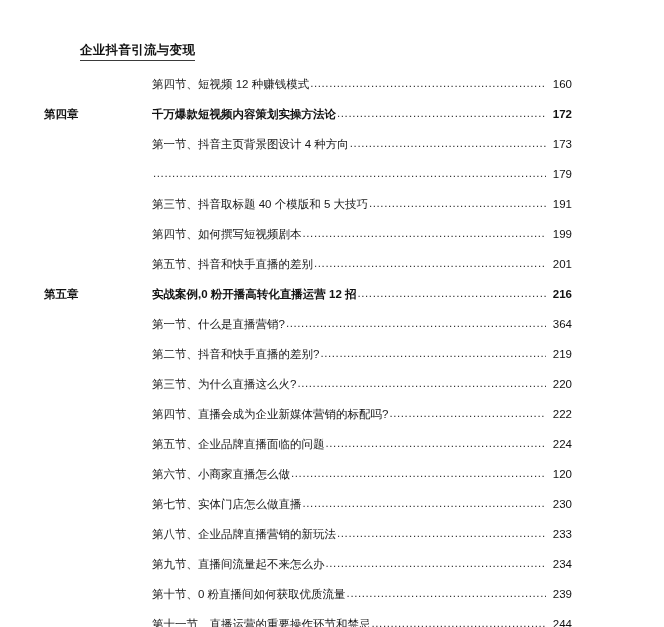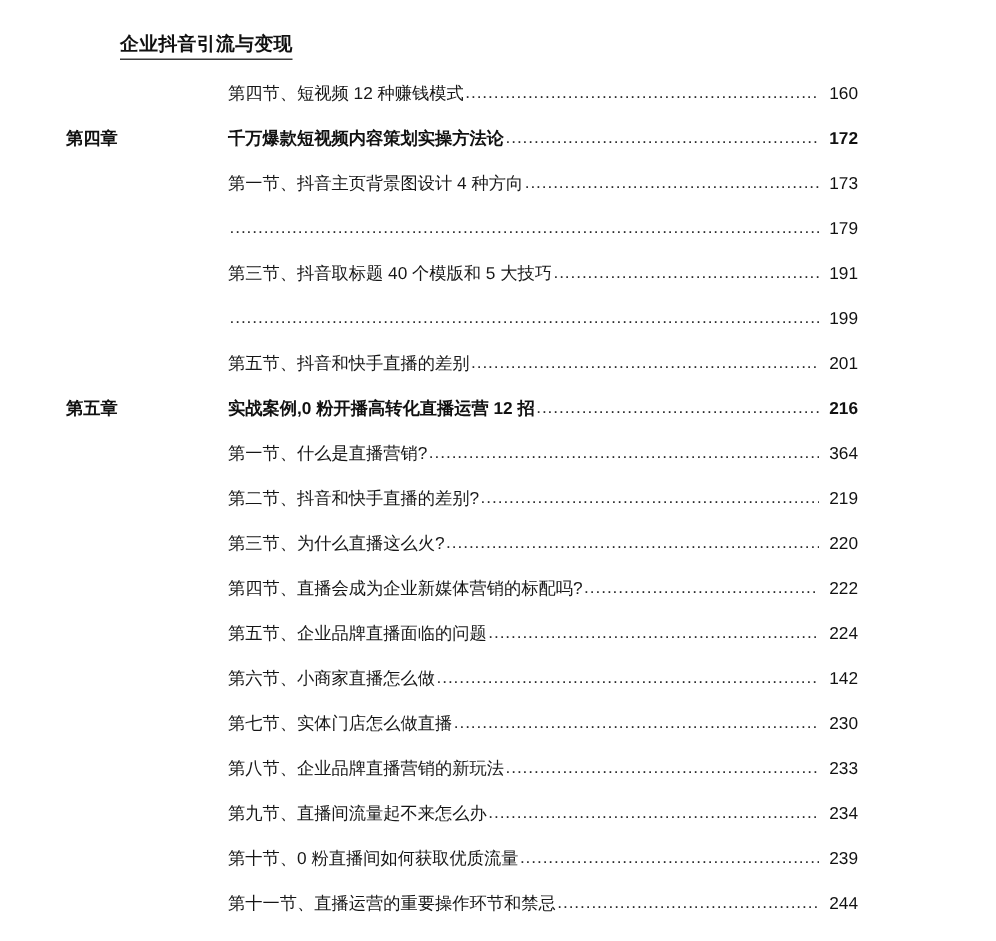--- a/index.html
+++ b/index.html
@@ -12,21 +12,21 @@
     background: #ffffff;
     font-family: "Liberation Sans", sans-serif;
     color: #1a1a1a;
     overflow: hidden;
   }
   .page {
     position: relative;
     width: 616px;
     height: 627px;
     box-sizing: border-box;
-    padding: 20px 44px 0 44px;
+    padding: 40px 44px 0 44px;
   }
   .doc-title {
     font-size: 12.5px;
     font-weight: bold;
     color: #111111;
     letter-spacing: 0.3px;
     border-bottom: 1px solid #3a3a3a;
     display: inline-block;
     padding-bottom: 2px;
     margin-left: 36px;
@@ -114,20 +114,21 @@
         <div class="page-col">179</div>
       </div>
       <div class="toc-row row-section">
         <div class="chapter-col"></div>
         <div class="title-col">第三节、抖音取标题 40 个模版和 5 大技巧</div>
         <div class="dots">......................................................................................................................................</div>
         <div class="page-col">191</div>
       </div>
       <div class="toc-row row-section">
         <div class="chapter-col"></div>
+        <div class="title-col">第四节、如何撰写短视频剧本</div>
         <div class="dots">......................................................................................................................................</div>
         <div class="page-col">199</div>
       </div>
       <div class="toc-row row-section">
         <div class="chapter-col"></div>
         <div class="title-col">第五节、抖音和快手直播的差别</div>
         <div class="dots">......................................................................................................................................</div>
         <div class="page-col">201</div>
       </div>
       <div class="toc-row row-chapter">
@@ -163,21 +164,21 @@
       <div class="toc-row row-section">
         <div class="chapter-col"></div>
         <div class="title-col">第五节、企业品牌直播面临的问题</div>
         <div class="dots">......................................................................................................................................</div>
         <div class="page-col">224</div>
       </div>
       <div class="toc-row row-section">
         <div class="chapter-col"></div>
         <div class="title-col">第六节、小商家直播怎么做</div>
         <div class="dots">......................................................................................................................................</div>
-        <div class="page-col">142</div>
+        <div class="page-col">120</div>
       </div>
       <div class="toc-row row-section">
         <div class="chapter-col"></div>
         <div class="title-col">第七节、实体门店怎么做直播</div>
         <div class="dots">......................................................................................................................................</div>
         <div class="page-col">230</div>
       </div>
       <div class="toc-row row-section">
         <div class="chapter-col"></div>
         <div class="title-col">第八节、企业品牌直播营销的新玩法</div>

